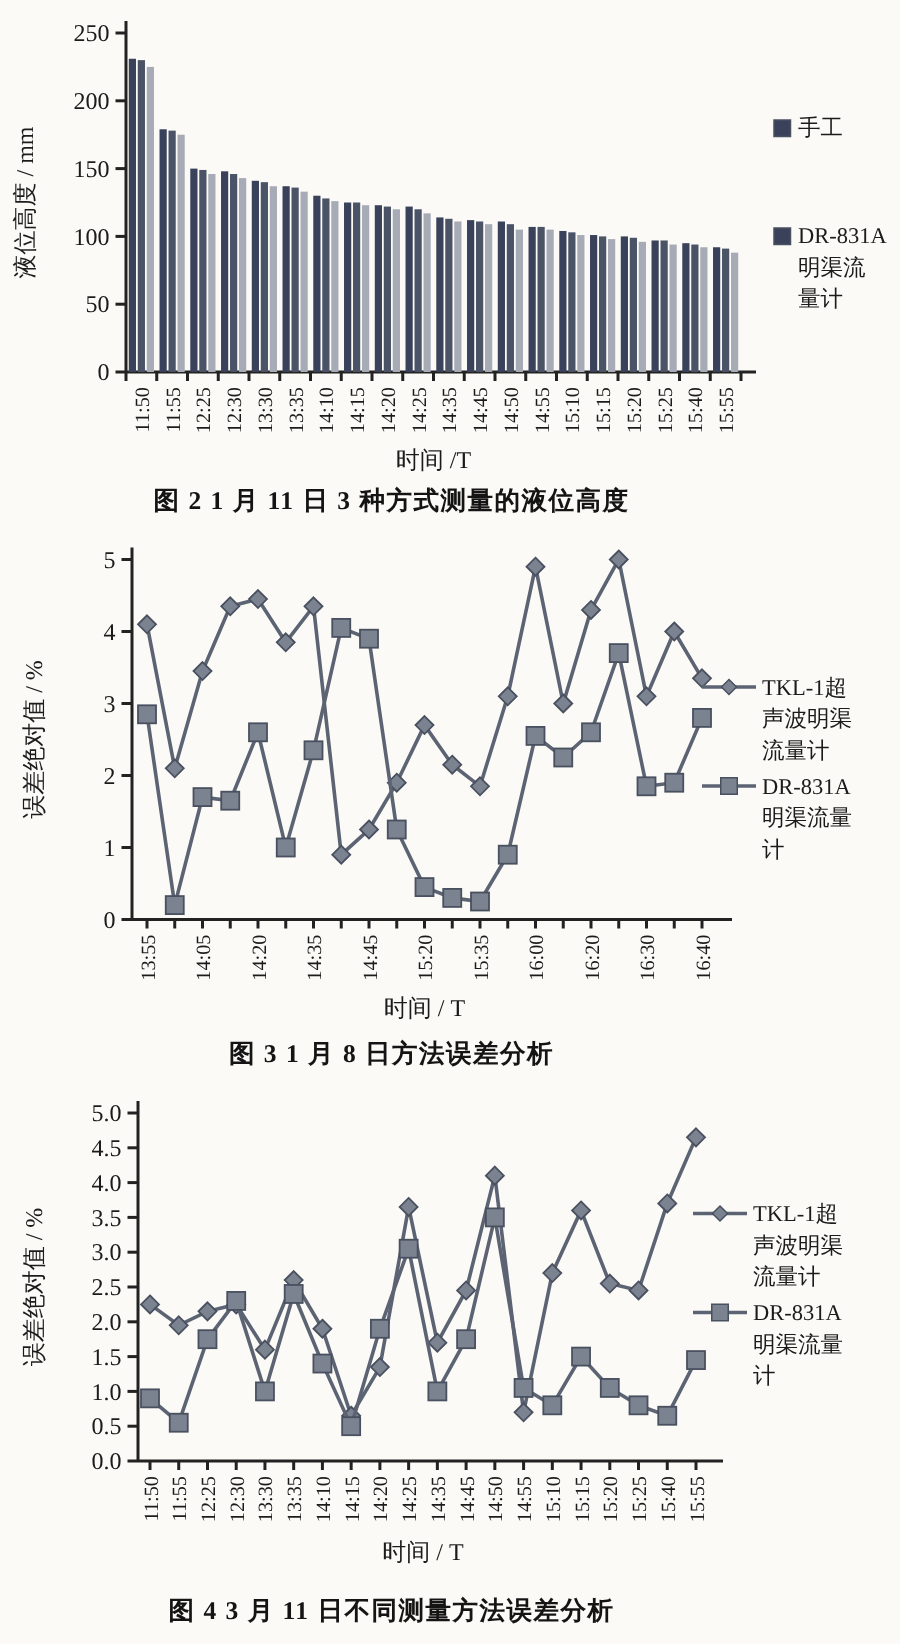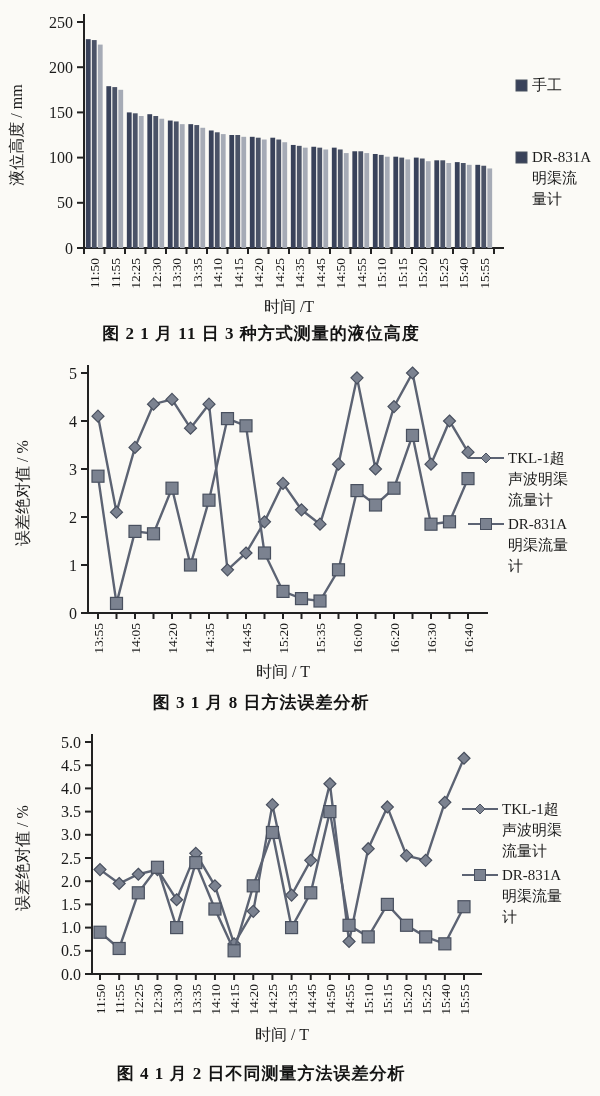--- a/index.html
+++ b/index.html
@@ -400,16 +400,16 @@
           <text x="502" y="88" font-size="15" text-anchor="start" fill="#1b1b1b" font-family="&quot;Liberation Serif&quot;,&quot;DejaVu Serif&quot;,serif">TKL-1超</text>
           <text x="502" y="109" font-size="15" text-anchor="start" fill="#1b1b1b" font-family="&quot;Liberation Serif&quot;,&quot;DejaVu Serif&quot;,serif">声波明渠</text>
           <text x="502" y="130" font-size="15" text-anchor="start" fill="#1b1b1b" font-family="&quot;Liberation Serif&quot;,&quot;DejaVu Serif&quot;,serif">流量计</text>
           <line x1="462" y1="149" x2="498" y2="149" stroke="#5c6373" stroke-width="2.2"></line>
           <rect x="474.5" y="143.5" width="11" height="11" fill="#7b8290" stroke="#49505f" stroke-width="1"></rect>
           <text x="502" y="154" font-size="15" text-anchor="start" fill="#1b1b1b" font-family="&quot;Liberation Serif&quot;,&quot;DejaVu Serif&quot;,serif">DR-831A</text>
           <text x="502" y="175" font-size="15" text-anchor="start" fill="#1b1b1b" font-family="&quot;Liberation Serif&quot;,&quot;DejaVu Serif&quot;,serif">明渠流量</text>
           <text x="502" y="196" font-size="15" text-anchor="start" fill="#1b1b1b" font-family="&quot;Liberation Serif&quot;,&quot;DejaVu Serif&quot;,serif">计</text>
         </g>
       </svg>
-    <figcaption class="caption">图 4  1 月 2 日不同测量方法误差分析</figcaption>
+    <figcaption class="caption">图 4  3 月 11 日不同测量方法误差分析</figcaption>
   </figure>
 
 </div>
 
 </body></html>

